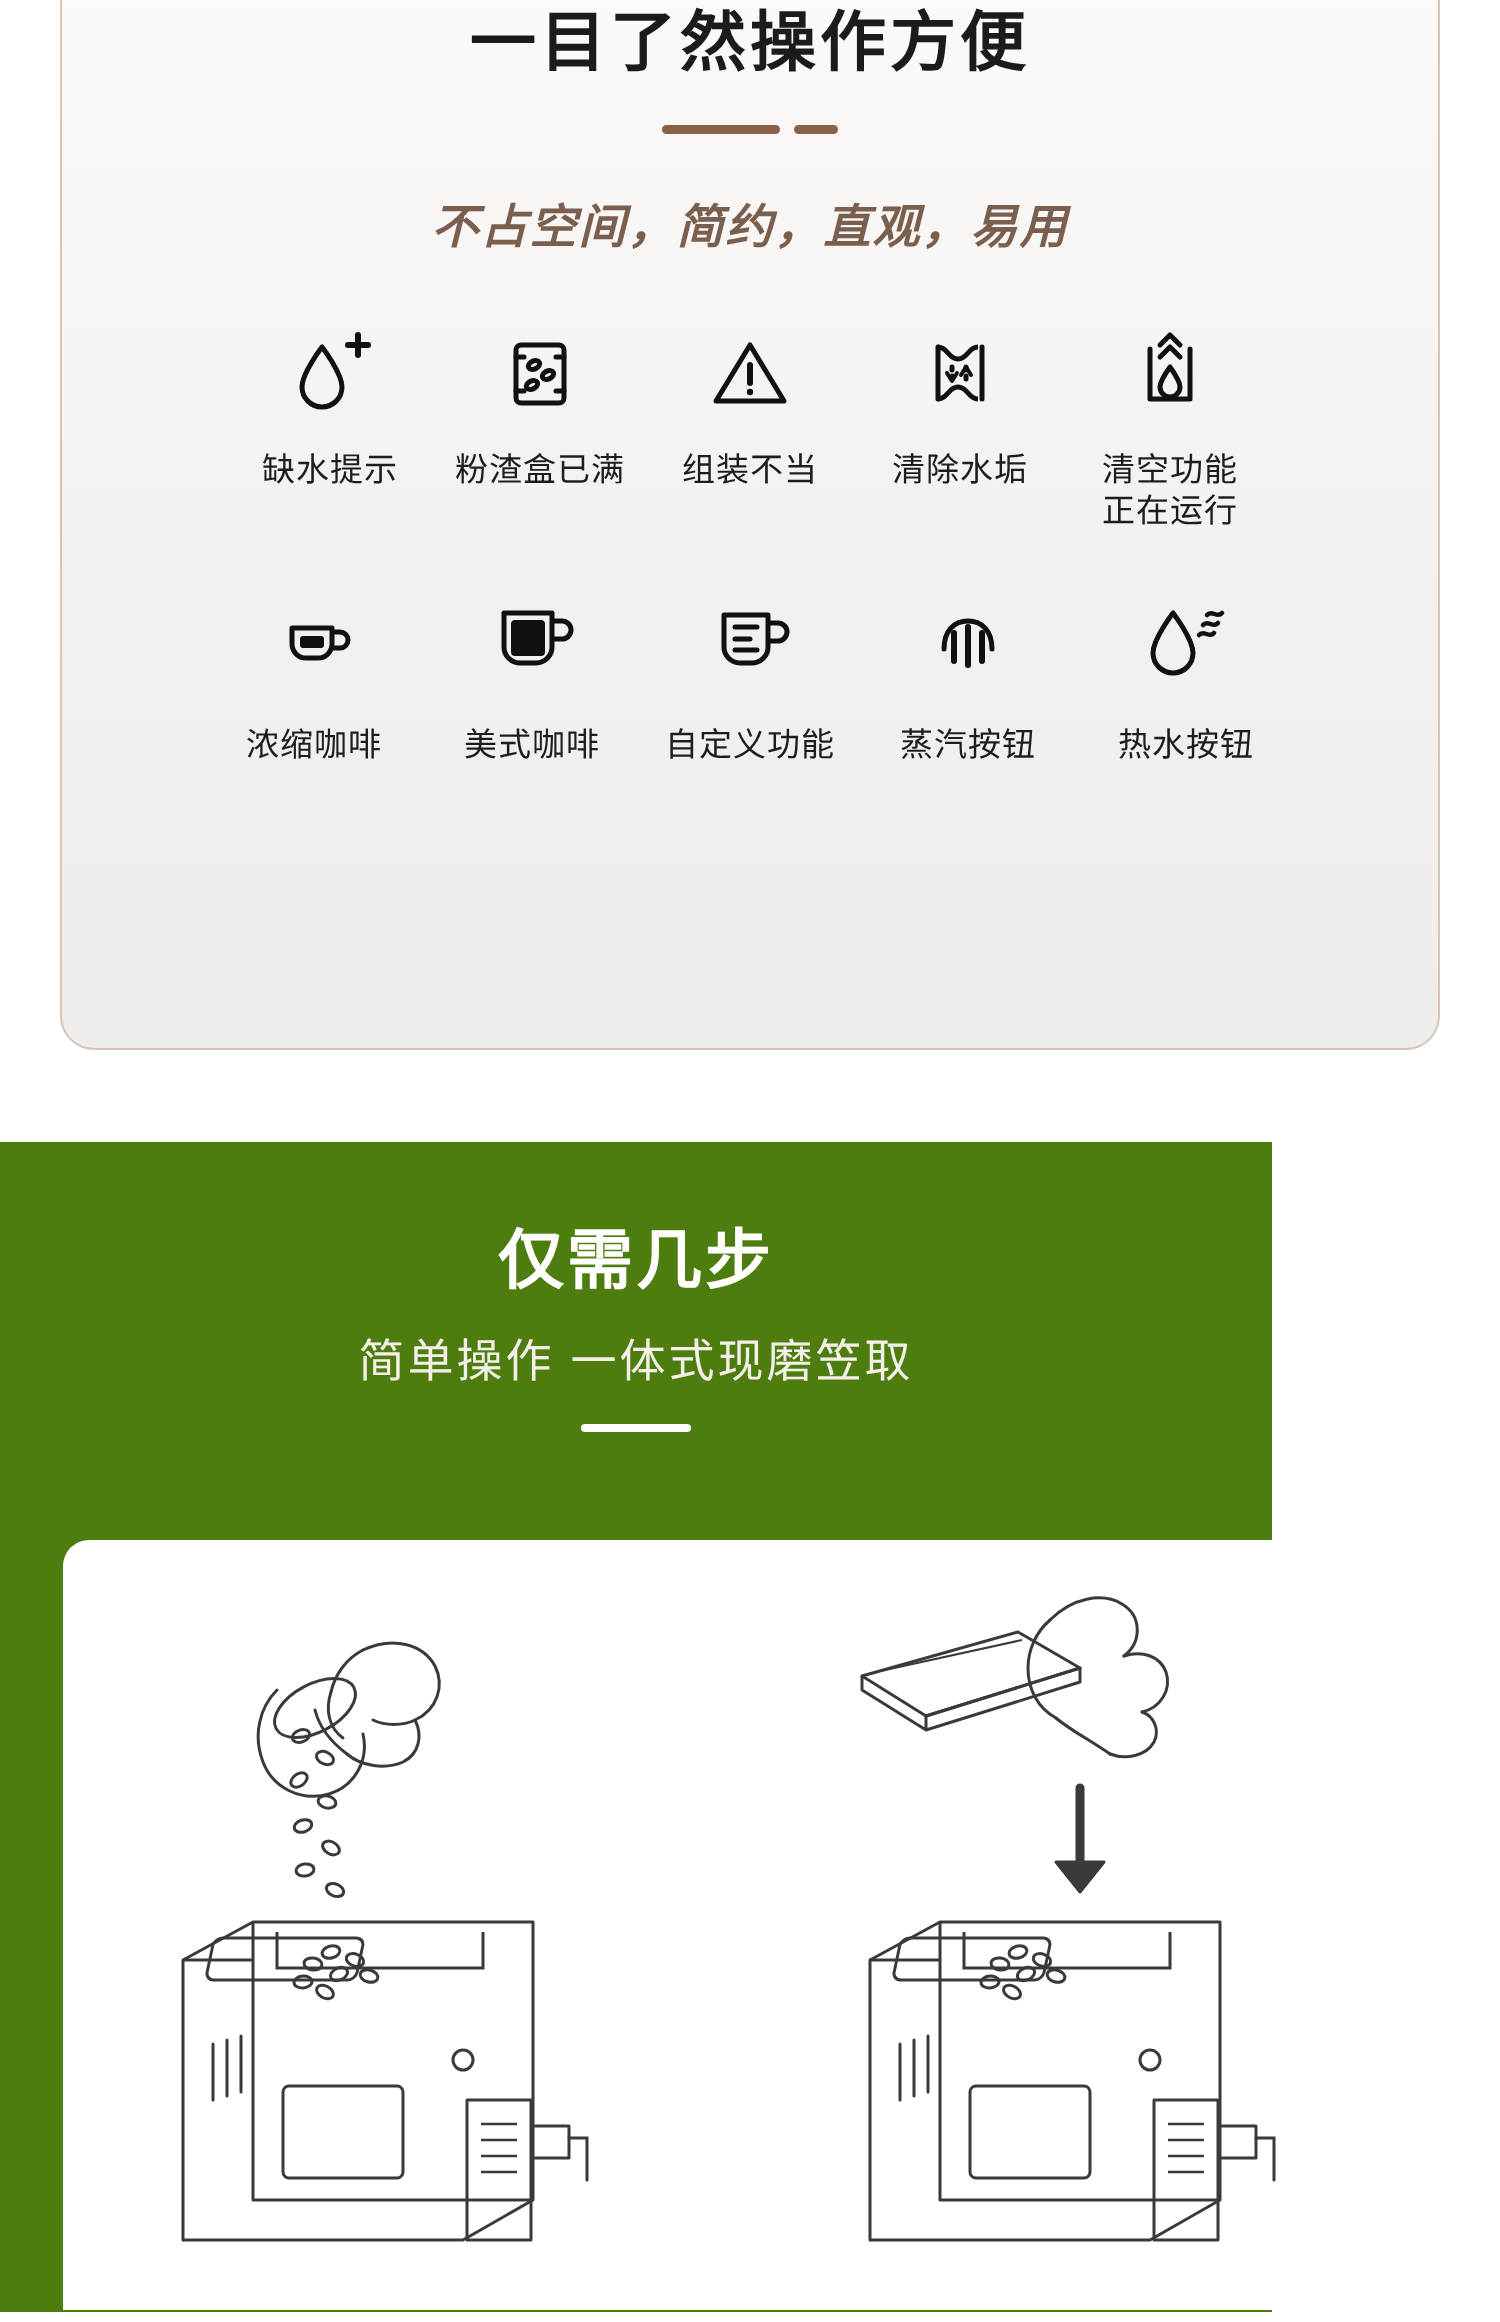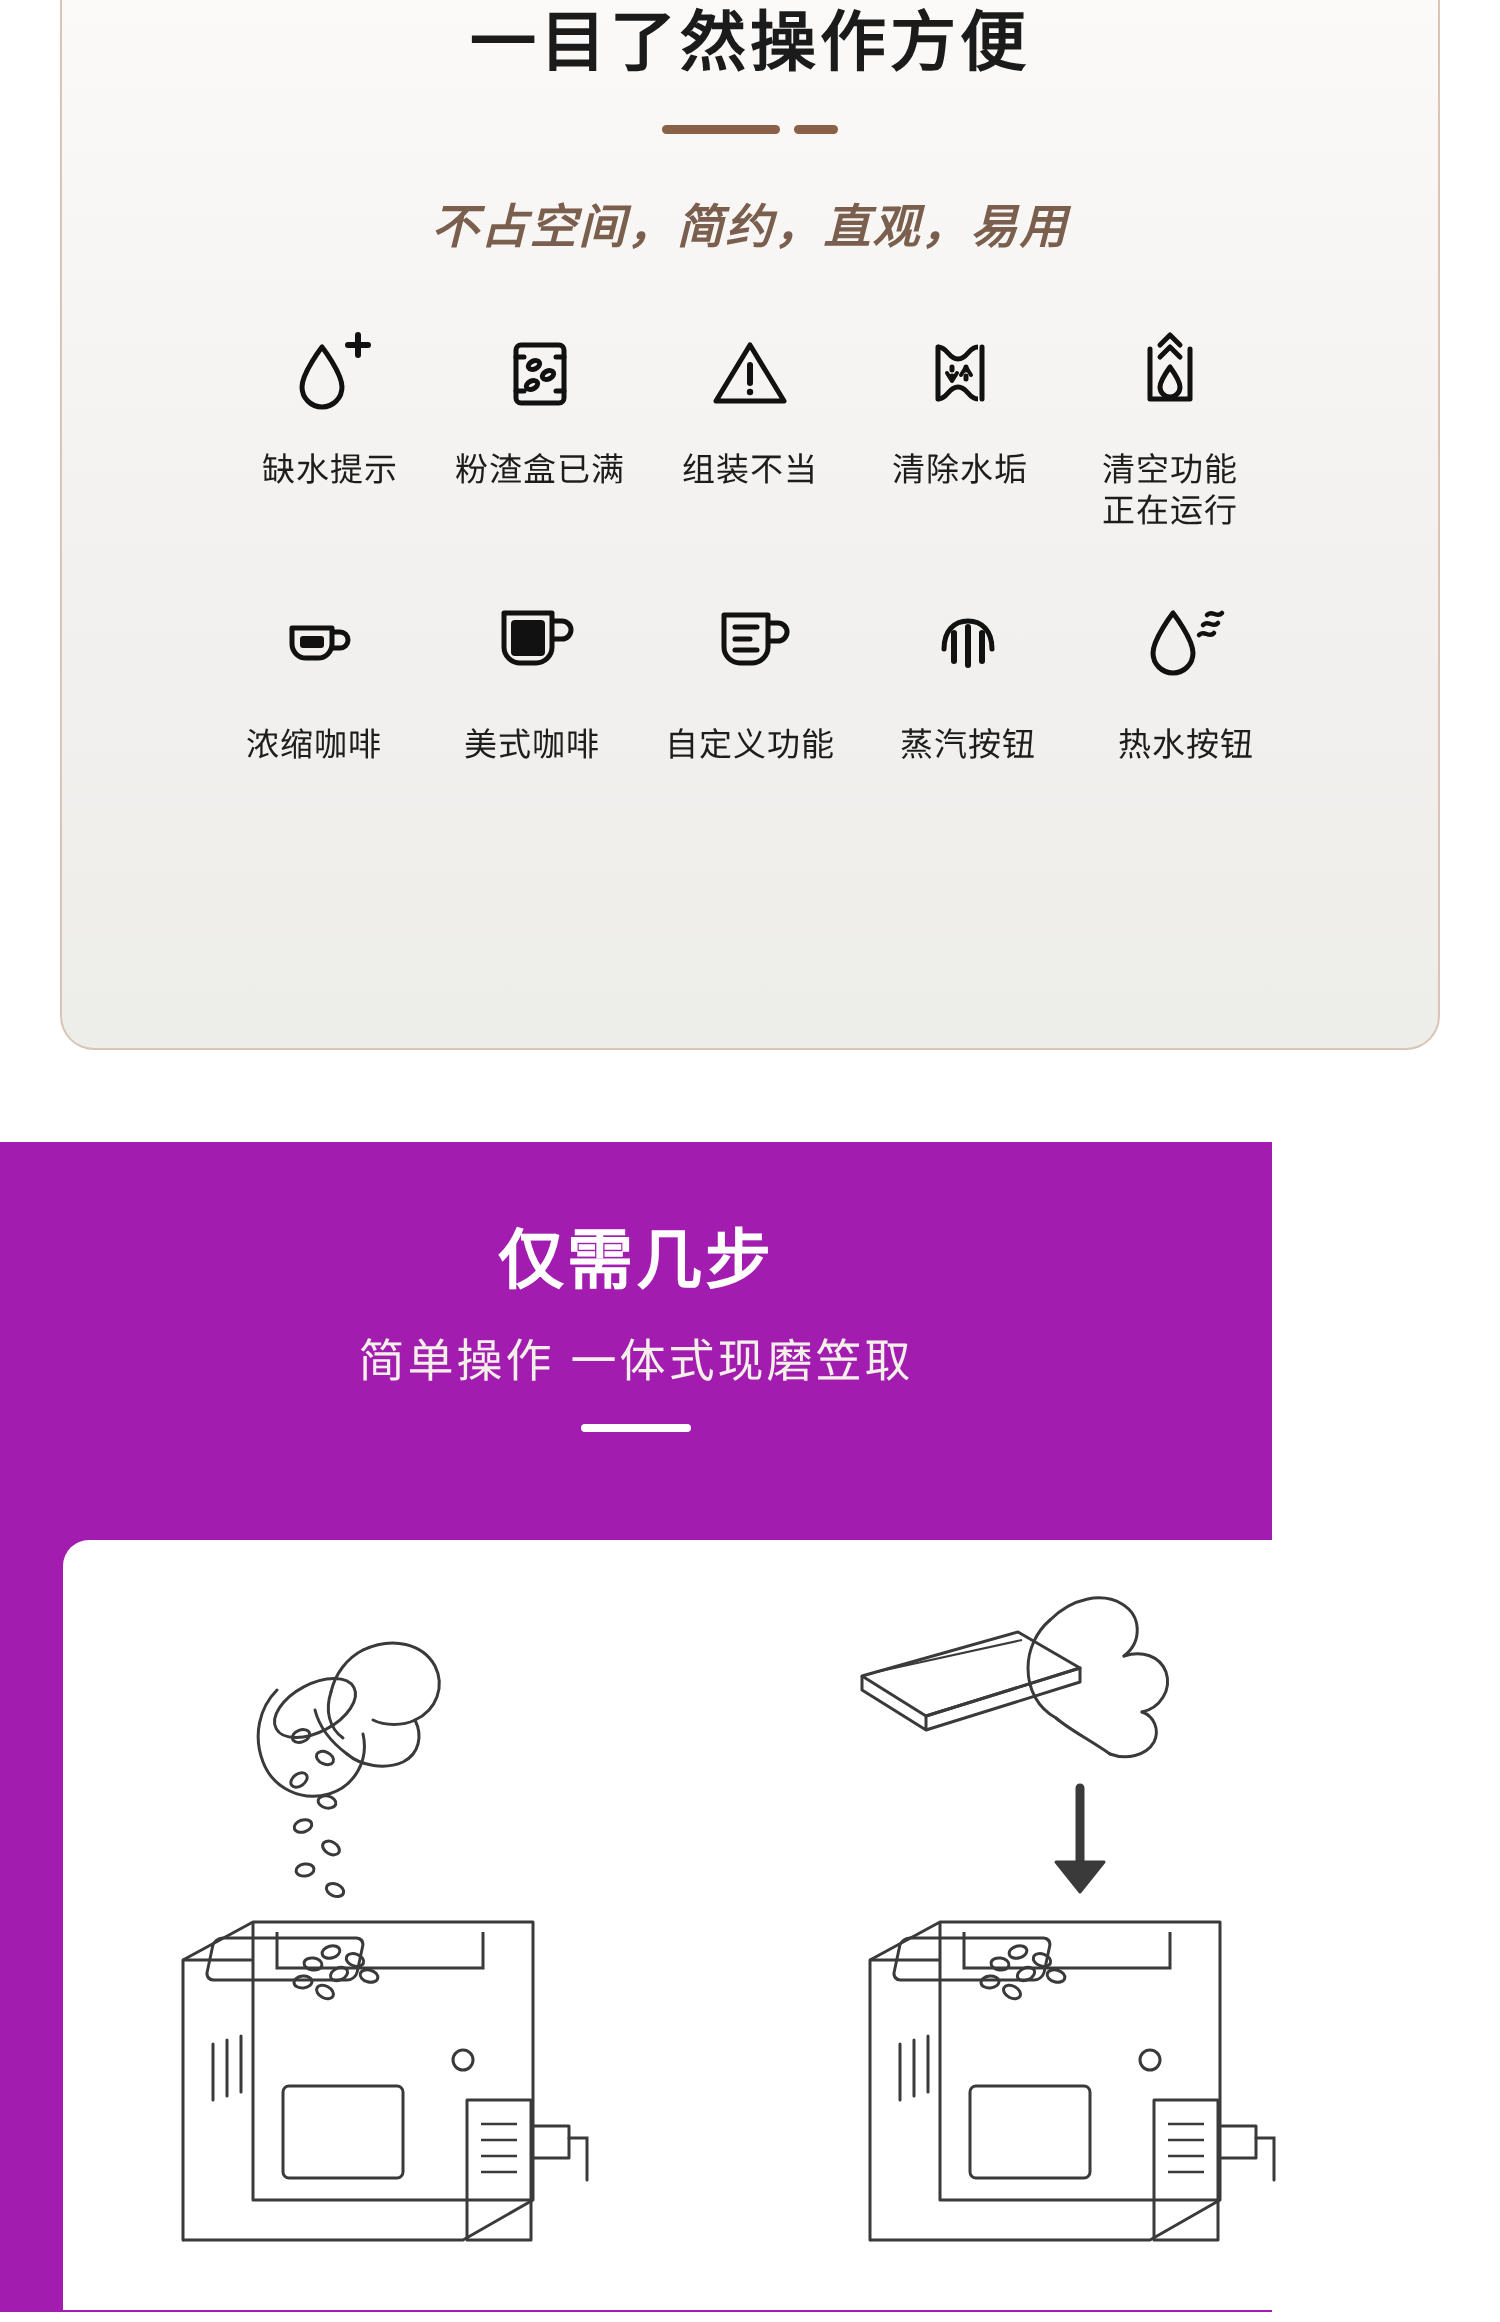--- a/index.html
+++ b/index.html
@@ -114,21 +114,21 @@
     line-height: 1.25;
     letter-spacing: 1px;
     white-space: pre-line;
   }
 
   
   .steps-section {
     position: relative;
     width: 1272px;
     height: 1170px;
-    background: #a21caf;
+    background: #4d7c0f;
     box-sizing: border-box;
   }
   .steps-heading {
     padding-top: 76px;
     text-align: center;
     color: #ffffff;
     font-weight: bold;
     font-size: 66px;
     line-height: 1.28;
     letter-spacing: 3px;

